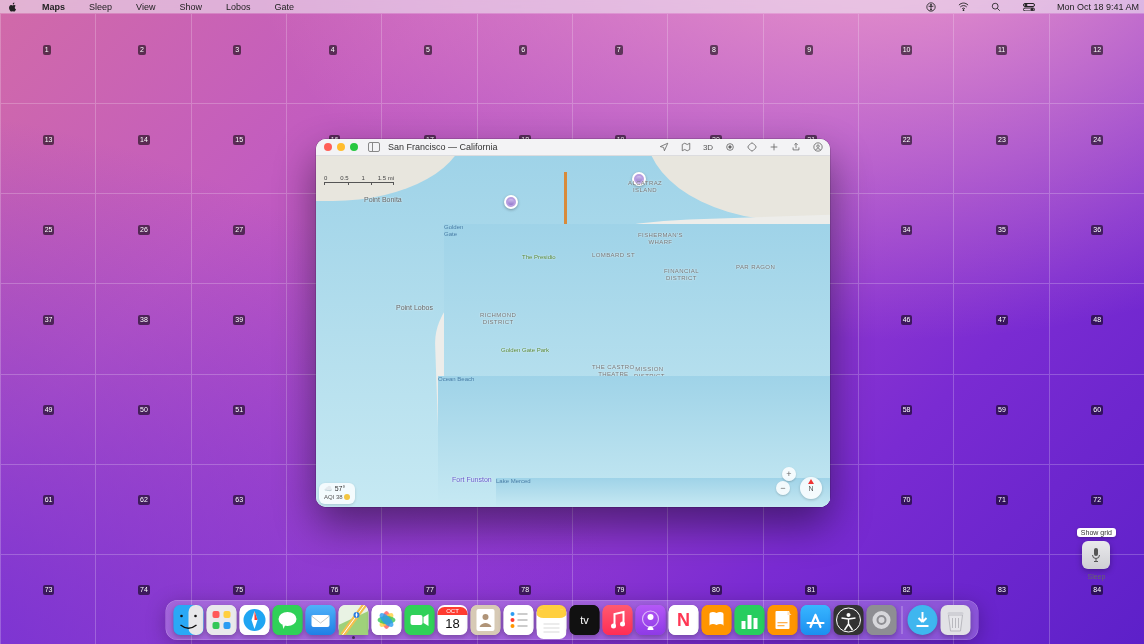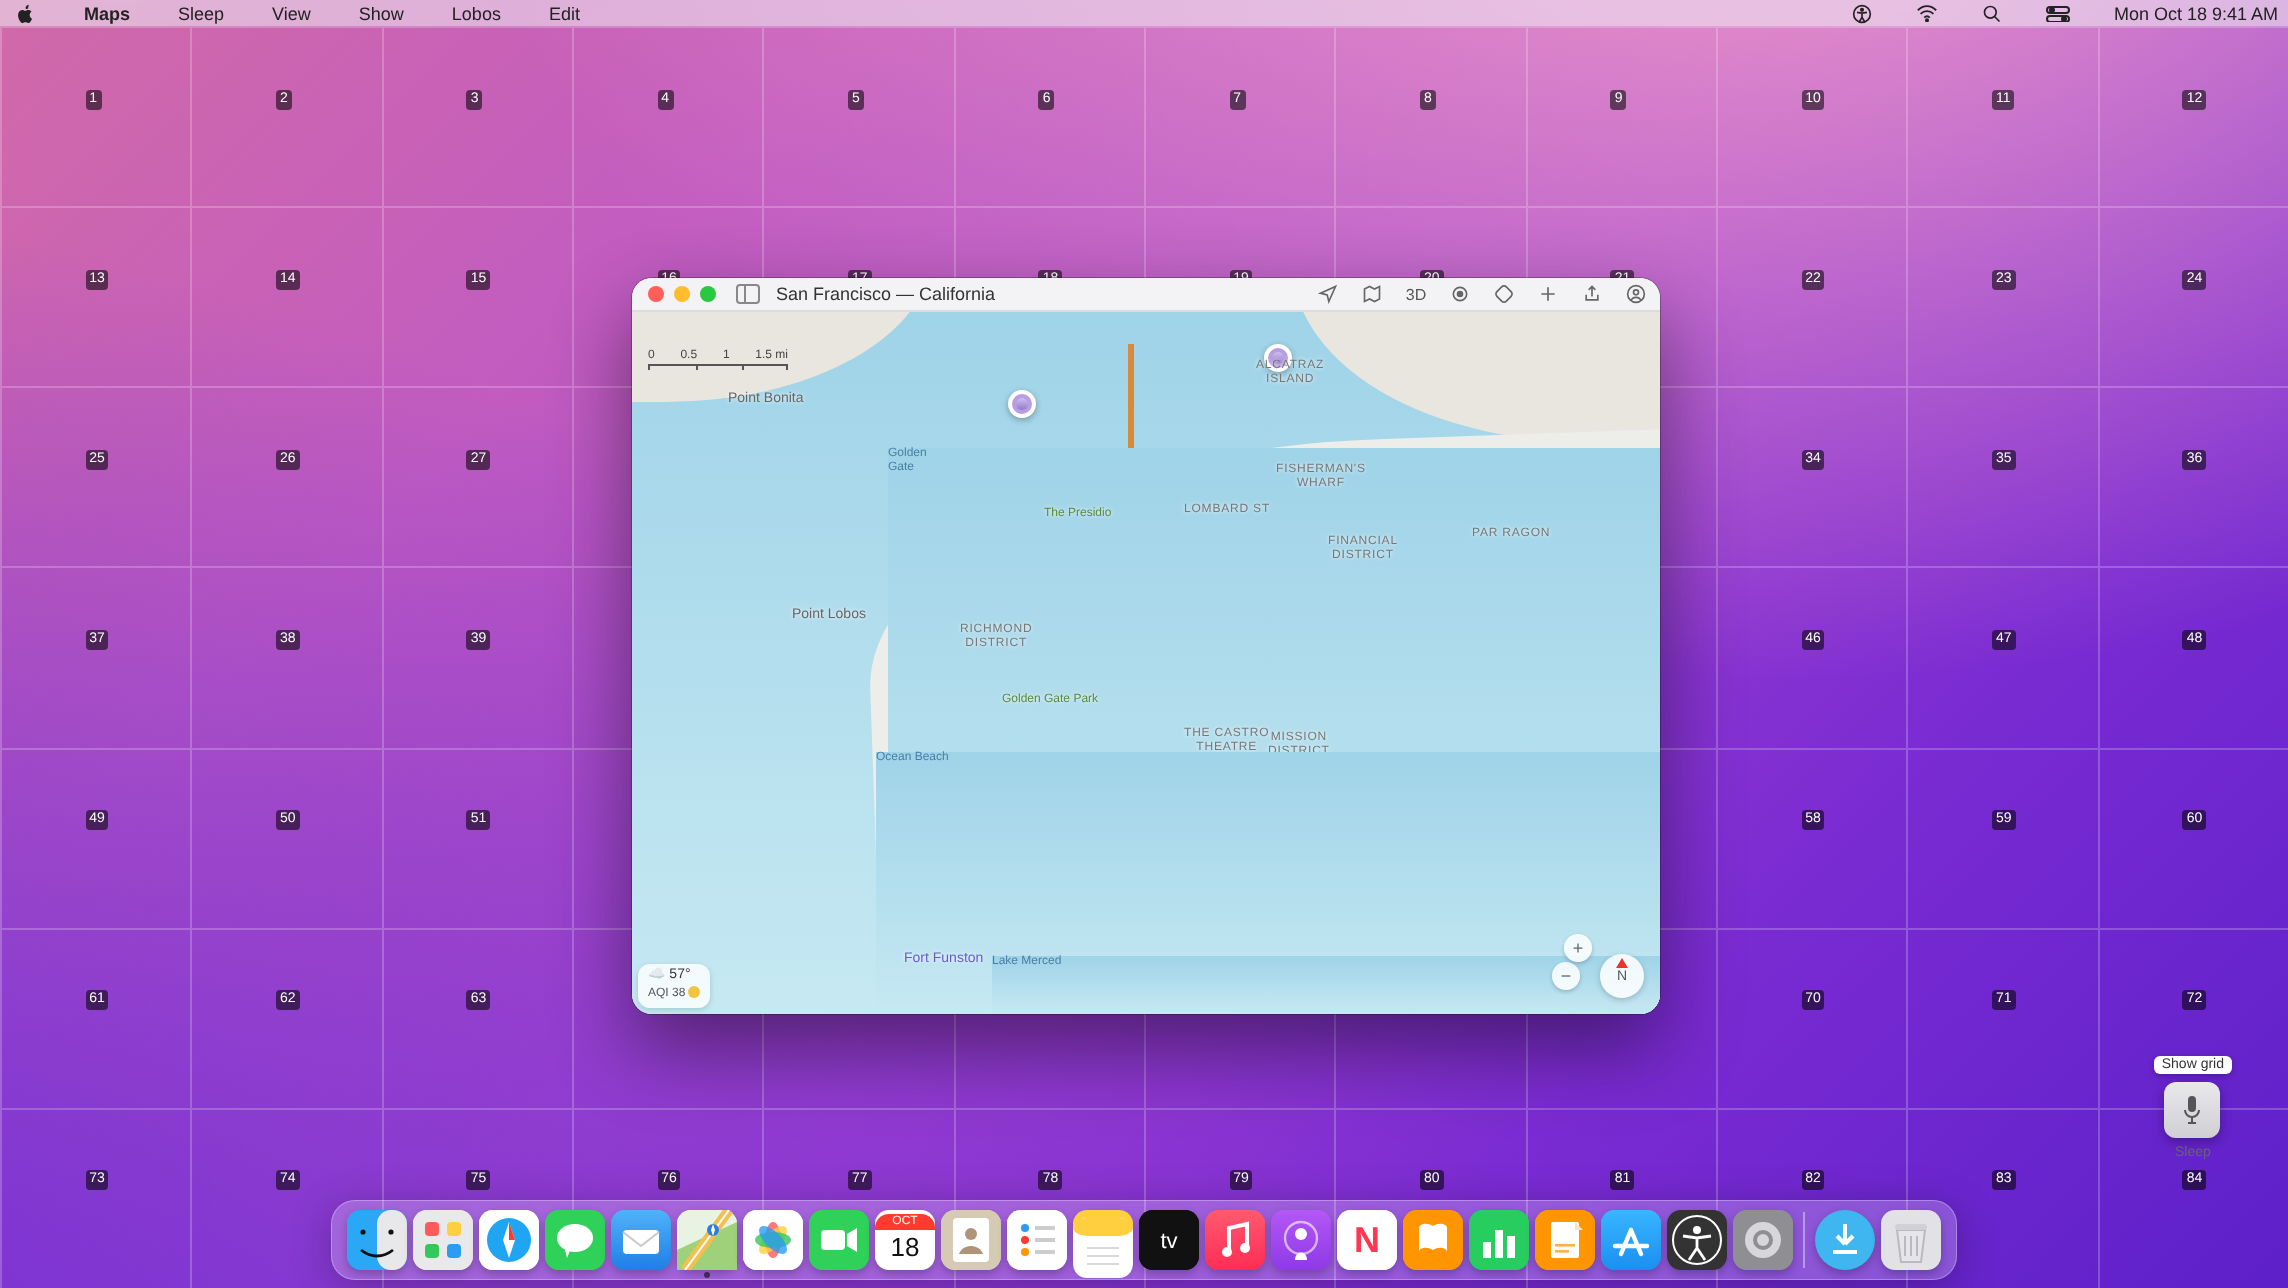--- a/index.html
+++ b/index.html
@@ -252,21 +252,21 @@
     <div class="mi">
       <svg width="10" height="10" viewBox="0 0 24 24" fill="#222">
           <path d="M16.4 13.2c0-2.6 2.1-3.8 2.2-3.9-1.2-1.8-3.1-2-3.7-2-1.6-.2-3.1.9-3.9.9-.8 0-2-.9-3.4-.9C5.9 7.3 4.3 8.3 3.4 10c-1.8 3.1-.5 7.8 1.3 10.3.9 1.2 1.9 2.6 3.3 2.6 1.3-.1 1.8-.9 3.4-.9s2 .9 3.4.8c1.4 0 2.3-1.3 3.1-2.5.7-1 1.2-2.1 1.4-2.7-1.5-.6-2.9-2.1-2.9-4.4zM14.2 4.4c.7-.9 1.2-2.1 1.1-3.4-1 .1-2.3.7-3 1.6-.7.8-1.3 2-.1 3.3 1.1.1 2.3-.6 3-1.5z"></path>
         </svg>
     </div>
     <div class="mi" style="font-weight:600">Maps</div>
     <div class="mi">Sleep</div>
     <div class="mi">View</div>
     <div class="mi">Show</div>
     <div class="mi">Lobos</div>
-    <div class="mi">Edit</div>
+    <div class="mi">Gate</div>
   </div>
   <div class="right">
     <div class="mi">
       <svg width="10" height="10" viewBox="0 0 24 24" fill="none" stroke="#222" stroke-width="2">
           <circle cx="12" cy="12" r="10"></circle>
           <circle cx="12" cy="7" r="1.5" fill="#222"></circle>
           <path d="M6 10l6 1 6-1M12 11v5m0 0l-3 5m3-5l3 5"></path>
         </svg>
     </div>
     <div class="mi">

